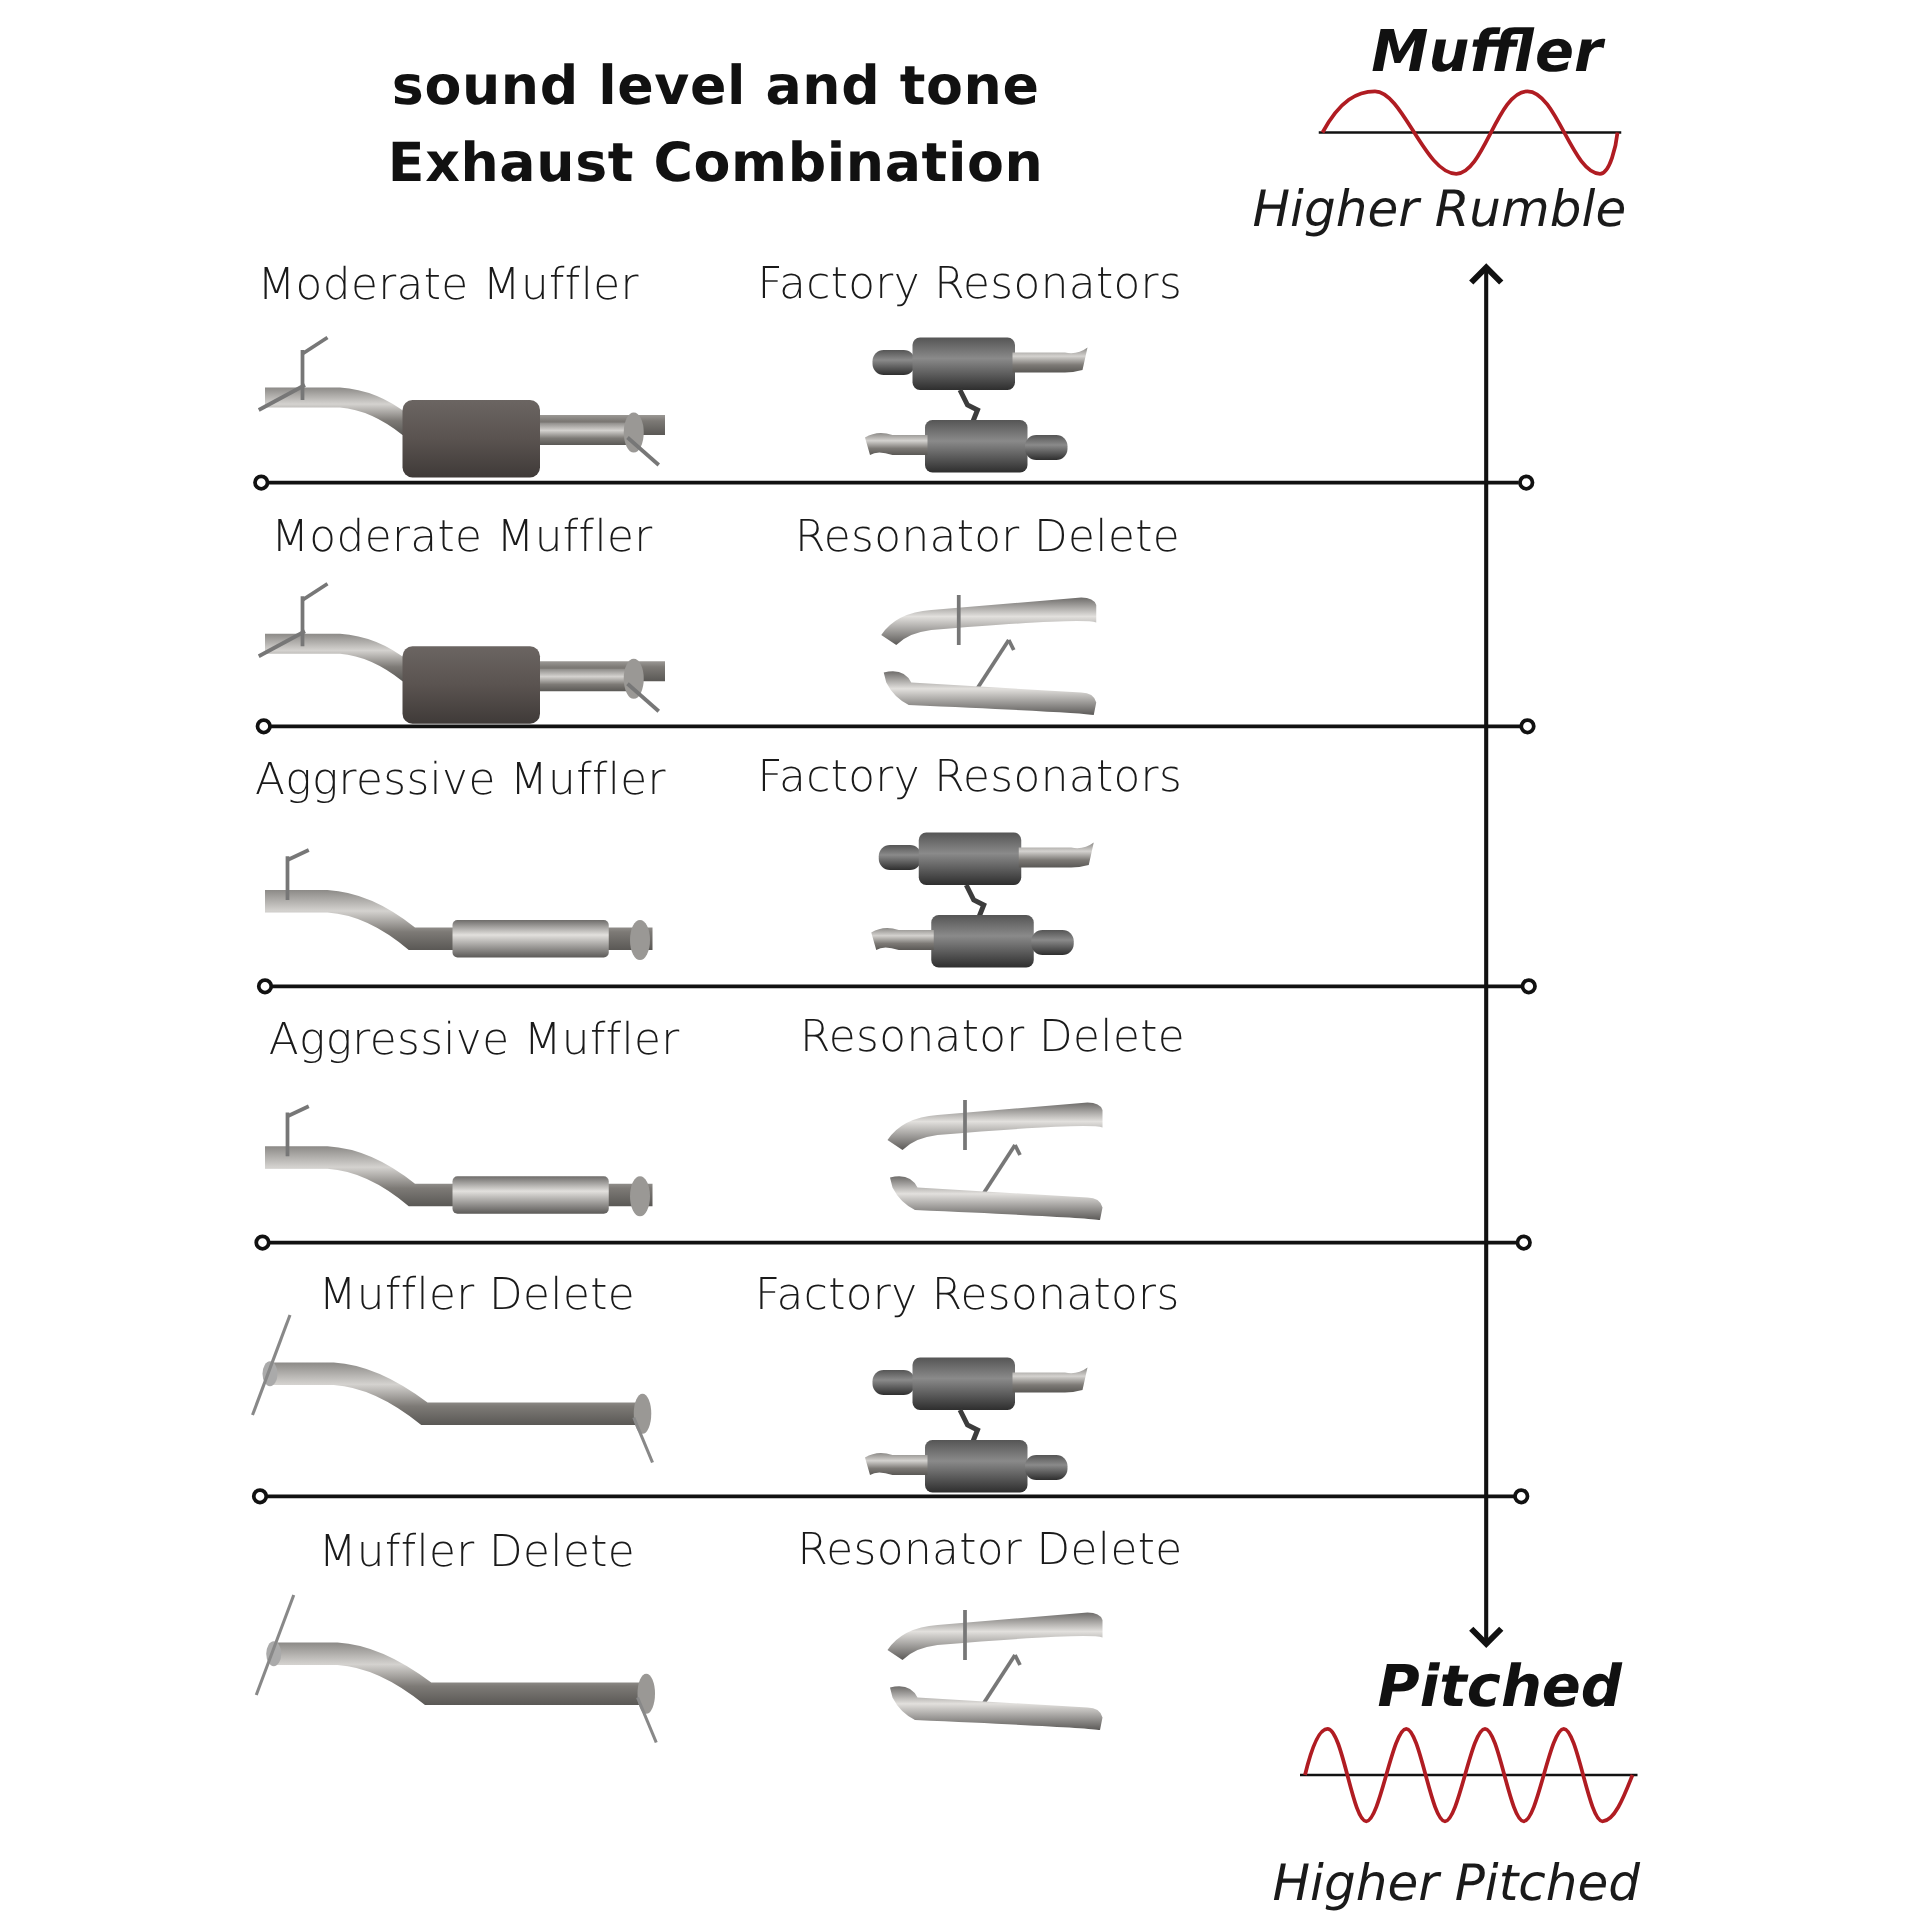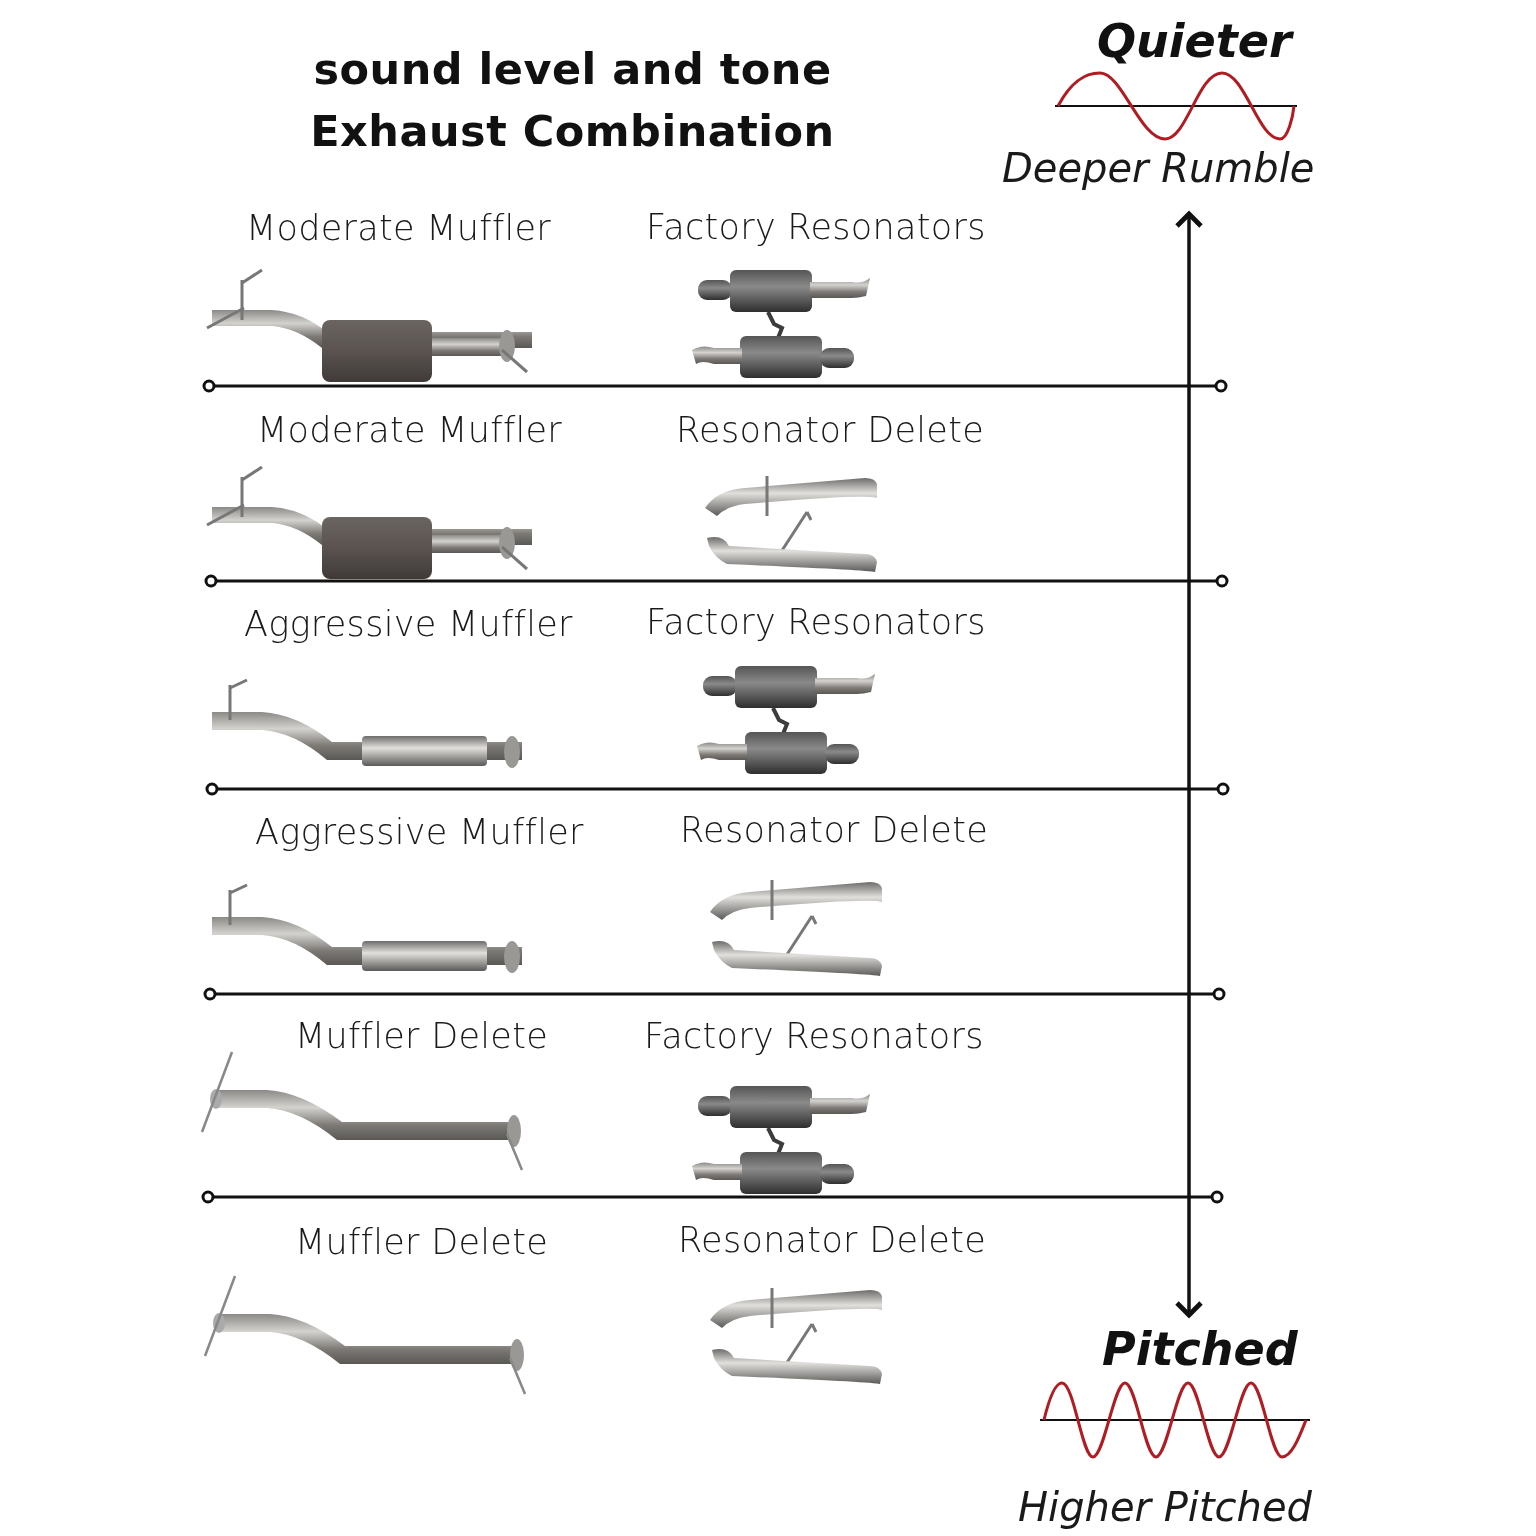--- a/index.html
+++ b/index.html
@@ -3,33 +3,33 @@
 <meta charset="utf-8">
 <style>
   html, body { margin: 0; padding: 0; background: #ffffff; }
   body { width: 1536px; height: 1536px; position: relative; overflow: hidden;
          font-family: "DejaVu Sans", "Liberation Sans", sans-serif; color: #111; }
   .title { position: absolute; left: 250px; width: 645px; top: 38px; text-align: center;
            font-weight: 700; font-size: 43px; line-height: 62px; letter-spacing: 0.5px; }
   .title div { white-space: nowrap; }
   .scale-label { position: absolute; font-weight: 700; font-style: italic; font-size: 46px; white-space: nowrap; }
   .scale-sub { position: absolute; font-style: italic; font-size: 40px; font-weight: 300; white-space: nowrap; color: #1a1a1a; }
-  .row-label { position: absolute; font-size: 35px; white-space: nowrap; color: #1a1a1a; font-weight: 300; letter-spacing: 0.3px; margin-left: 40px; }
+  .row-label { position: absolute; font-size: 35px; white-space: nowrap; color: #1a1a1a; font-weight: 300; letter-spacing: 0.3px; }
   svg.overlay { position: absolute; left: 0; top: 0; }
 </style>
 </head>
 <body>
 
 <div class="title">
   <div>sound level and tone</div>
   <div>Exhaust Combination</div>
 </div>
 
-<div class="scale-label" style="left:1097px; top:14px;">Quieter</div>
-<div class="scale-sub" style="left:1002px; top:145px;">Deeper Rumble</div>
+<div class="scale-label" style="left:1097px; top:14px;">Muffler</div>
+<div class="scale-sub" style="left:1002px; top:145px;">Higher Rumble</div>
 <div class="scale-label" style="left:1102px; top:1322px;">Pitched</div>
 <div class="scale-sub" style="left:1018px; top:1484px;">Higher Pitched</div>
 
 <svg class="overlay" width="1536" height="1536" viewBox="0 0 1536 1536">
   <defs>
     <marker id="arrow" markerWidth="10" markerHeight="10" refX="5" refY="5" orient="auto">
       <path d="M1,1 L5,5 L1,9" fill="none" stroke="#111" stroke-width="1.6"></path>
     </marker>
   </defs>
 

